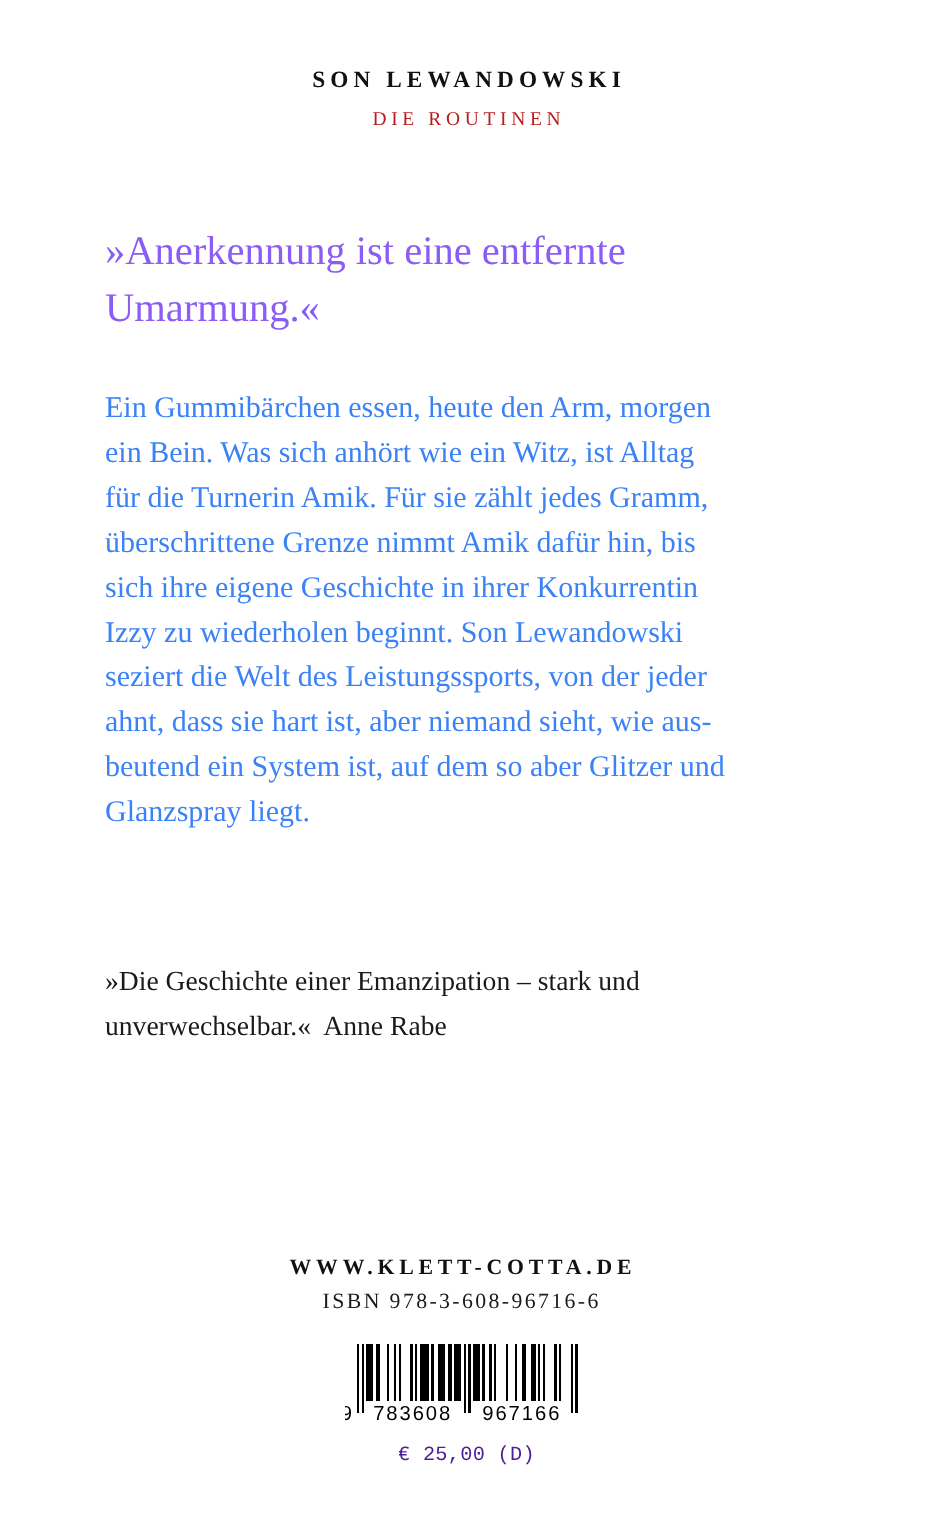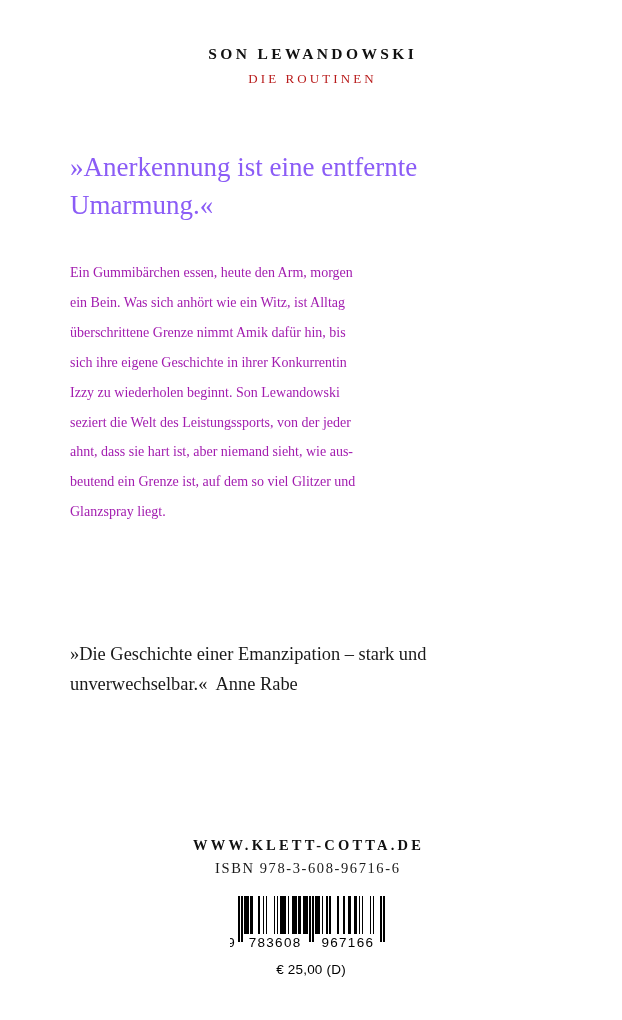--- a/index.html
+++ b/index.html
@@ -58,23 +58,23 @@
   .pullquote {
     top: 148px;
     font-size: 27px;
     line-height: 38px;
     color: #8b5cf6;
     letter-spacing: 0px;
   }
 
   .blurb-body {
     top: 258px;
-    font-size: 14px;
+    font-size: 20px;
     line-height: 29.9px;
-    color: #a21caf;
+    color: #3b82f6;
   }
   .blurb-body .ln { display: block; white-space: pre; }
 
   .endorsement {
     top: 612px;
     font-size: 18.4px;
     line-height: 29.9px;
     color: #1a1a1a;
     margin-top: 28px;
   }
@@ -116,24 +116,24 @@
     left: 0;
     width: 622px;
     text-align: center;
   }
   .barcode-inner {
     display: inline-block;
     position: relative;
   }
   .barcode-svg { display: block; }
   .price-line {
-    font-family: Liberation Sans, sans-serif;
+    font-family: Liberation Mono, monospace;
     font-size: 13.5px;
     letter-spacing: 0.2px;
-    color: #000000;
+    color: #4c1d95;
     margin-top: 10px;
     text-align: center;
   }
 </style>
 </head>
 <body>
 
 <div class="page">
 
   <div class="header">
@@ -142,26 +142,27 @@
   </div>
 
   <div class="col pullquote">
     <div>»Anerkennung ist eine entfernte</div>
     <div>Umarmung.«</div>
   </div>
 
   <div class="col blurb-body">
     <span class="ln">Ein Gummibärchen essen, heute den Arm, morgen</span>
     <span class="ln">ein Bein. Was sich anhört wie ein Witz, ist Alltag</span>
+    <span class="ln">für die Turnerin Amik. Für sie zählt jedes Gramm,</span>
     <span class="ln">überschrittene Grenze nimmt Amik dafür hin, bis</span>
     <span class="ln">sich ihre eigene Geschichte in ihrer Konkurrentin</span>
     <span class="ln">Izzy zu wiederholen beginnt. Son Lewandowski</span>
     <span class="ln">seziert die Welt des Leistungssports, von der jeder</span>
     <span class="ln">ahnt, dass sie hart ist, aber niemand sieht, wie aus-</span>
-    <span class="ln">beutend ein Grenze ist, auf dem so viel Glitzer und</span>
+    <span class="ln">beutend ein System ist, auf dem so aber Glitzer und</span>
     <span class="ln">Glanzspray liegt.</span>
   </div>
 
   <div class="col endorsement">
     <span class="ln">»Die Geschichte einer Emanzipation – stark und</span>
     <span class="ln"><span>unverwechselbar.«</span>  <span class="src">Anne Rabe</span></span>
   </div>
 
   <div class="footer">
     <div class="site-line">WWW.KLETT-COTTA.DE</div>

